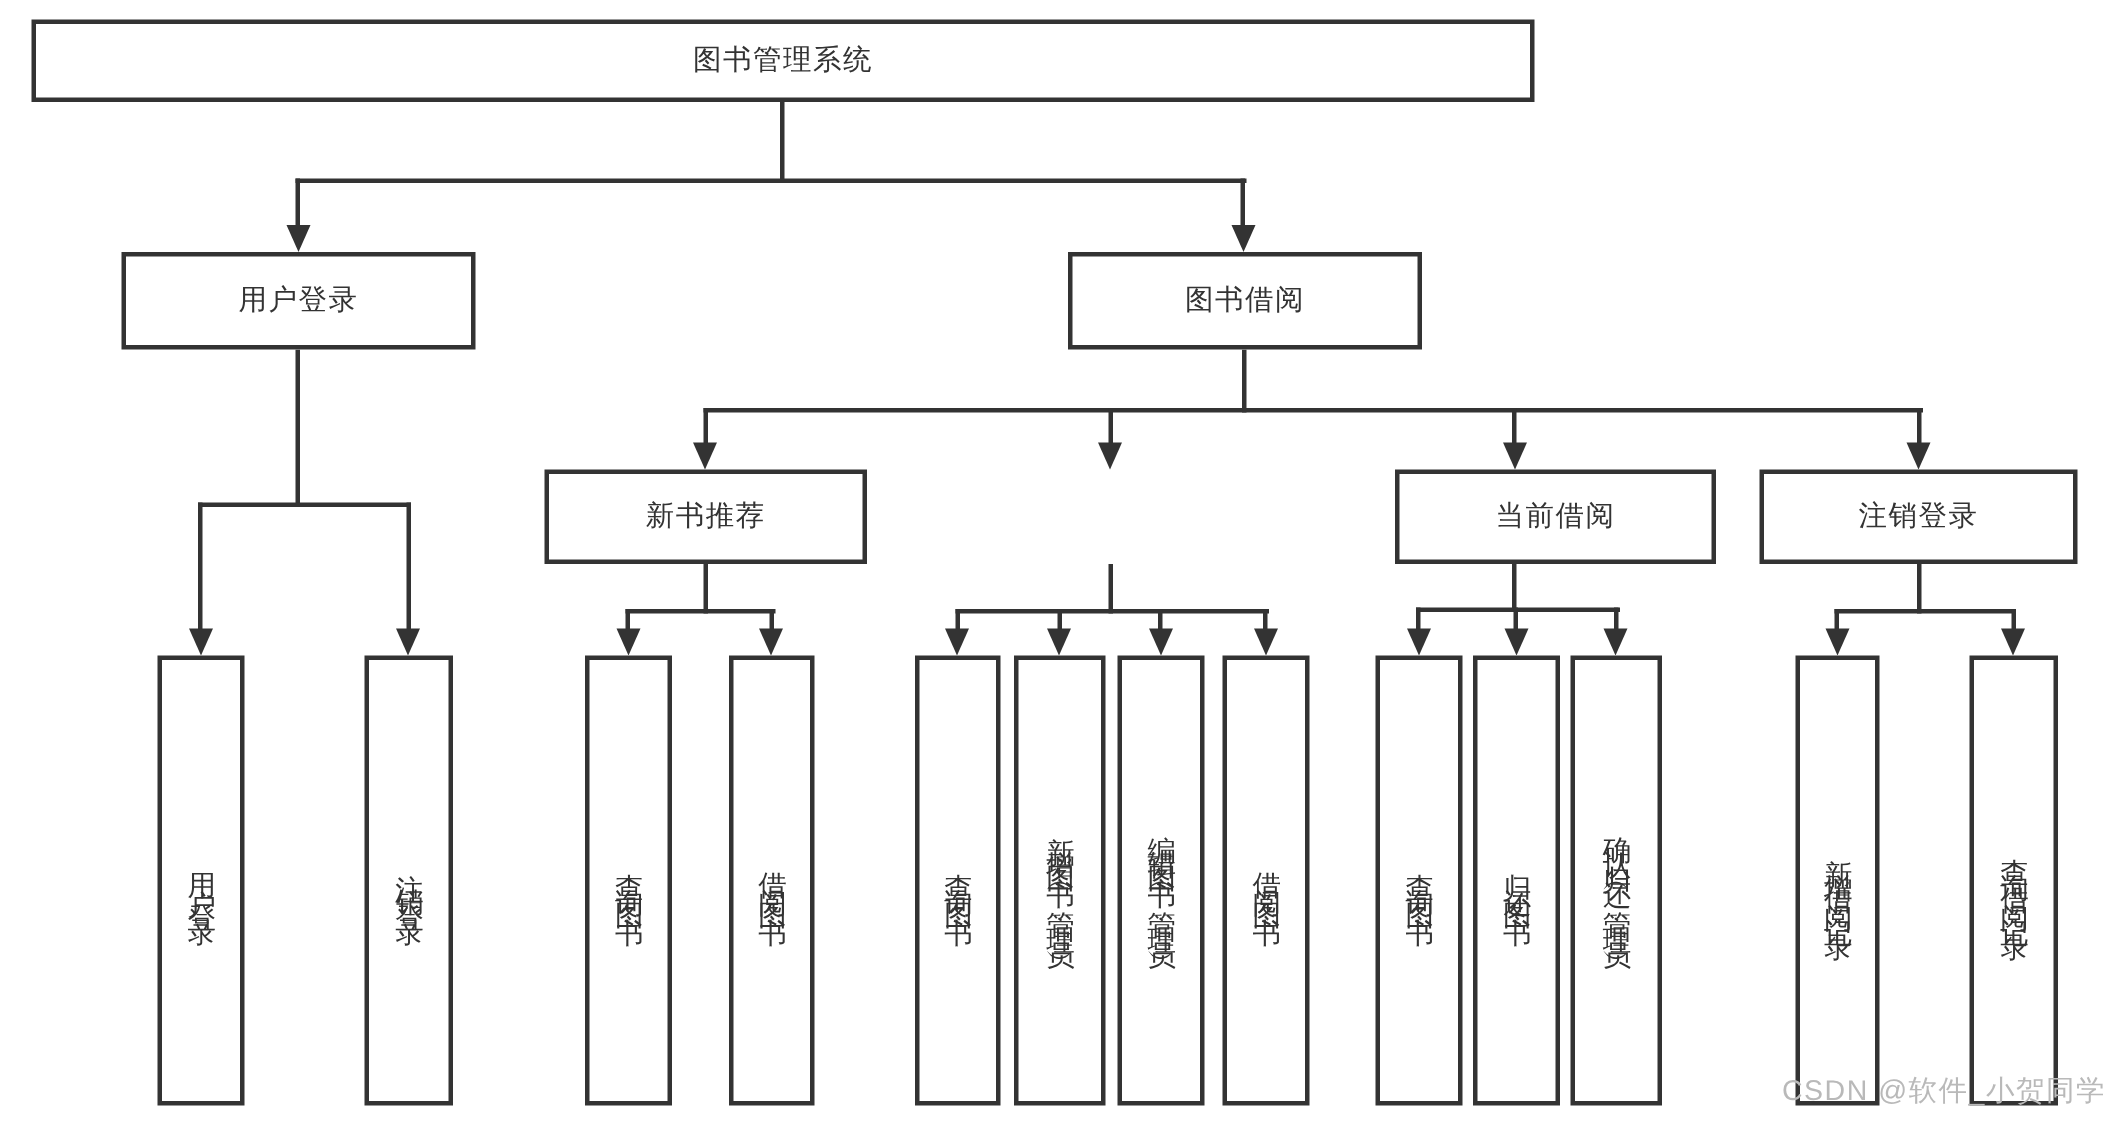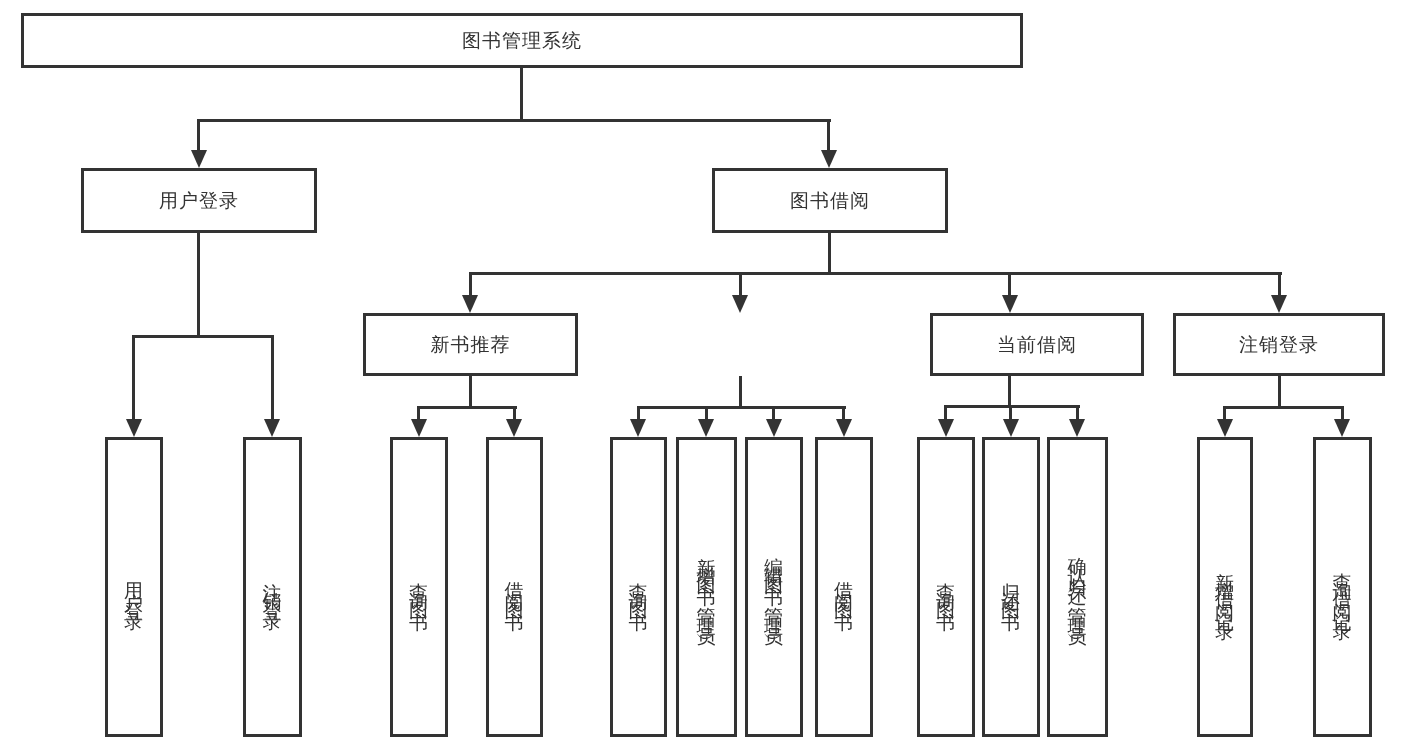--- a/index.html
+++ b/index.html
@@ -140,14 +140,15 @@
   <div class="node v" style="left:745px;top:437px;width:58px;height:300px;">编辑图书（管理员）</div>
   <div class="node v" style="left:815px;top:437px;width:58px;height:300px;">借阅图书</div>
 
   <div class="node v" style="left:917px;top:437px;width:58px;height:300px;">查询图书</div>
   <div class="node v" style="left:982px;top:437px;width:58px;height:300px;">归还图书</div>
   <div class="node v" style="left:1047px;top:437px;width:61px;height:300px;">确认归还（管理员）</div>
 
   <div class="node v" style="left:1197px;top:437px;width:56px;height:300px;">新增借阅记录</div>
   <div class="node v" style="left:1313px;top:437px;width:59px;height:300px;">查询借阅记录</div>
 
+  <div id="watermark">CSDN @软件_小贺同学</div>
 
 </div>
 
 </body></html>

